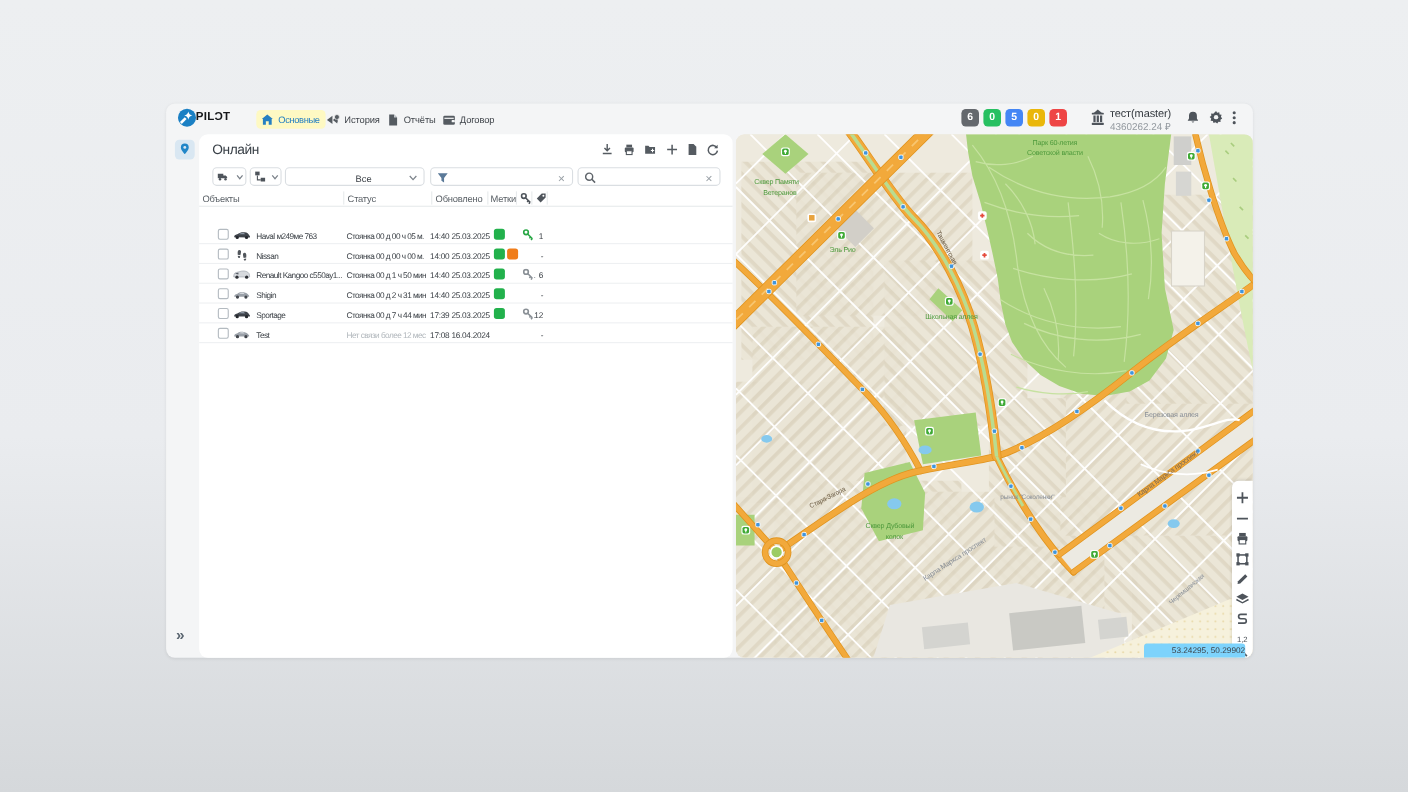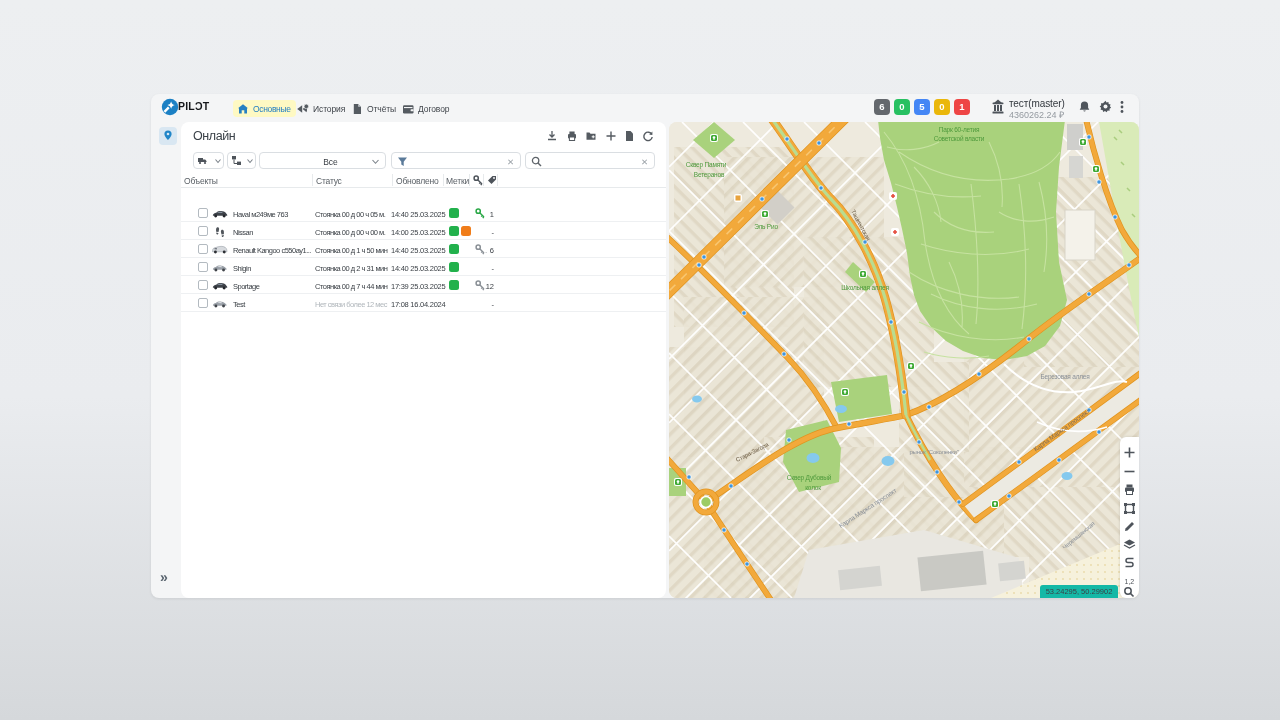--- a/index.html
+++ b/index.html
@@ -559,14 +559,14 @@
         <svg width="13" height="13" viewBox="0 0 13 13" style="">
           <text x="1.5" y="10" font-size="7" fill="#4e545b" font-family="Liberation Sans">1,2</text>
         </svg>
       </div>
       <div class="abs" style="left:454px;top:464px">
         <svg width="12" height="12" viewBox="0 0 12 12" style="">
           <circle cx="5" cy="5" r="3.2" stroke="#4e545b" stroke-width="1.5" fill="none"></circle>
           <path d="M7.4 7.4 L10.5 10.5" stroke="#4e545b" stroke-width="1.6"></path>
         </svg>
       </div>
-      <div class="abs" style="left:371px;top:463px;width:78px;height:13px;background:#14b8a6;border-radius:3px 3px 0 0;font-size:7.5px;color:#3b4046;text-align:center;line-height:13px">53.24295, 50.29902</div>
+      <div class="abs" style="left:371px;top:463px;width:92px;height:13px;background:#7dd3fc;border-radius:3px 3px 0 0;font-size:7.5px;color:#3b4046;text-align:right;line-height:13px">53.24295, 50.29902</div>
     </div>
 </div>
 </body></html>

